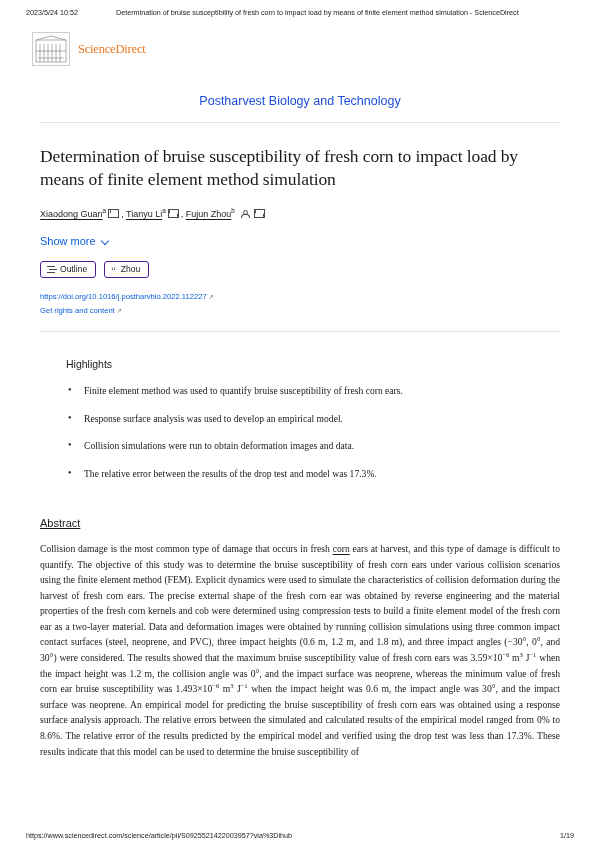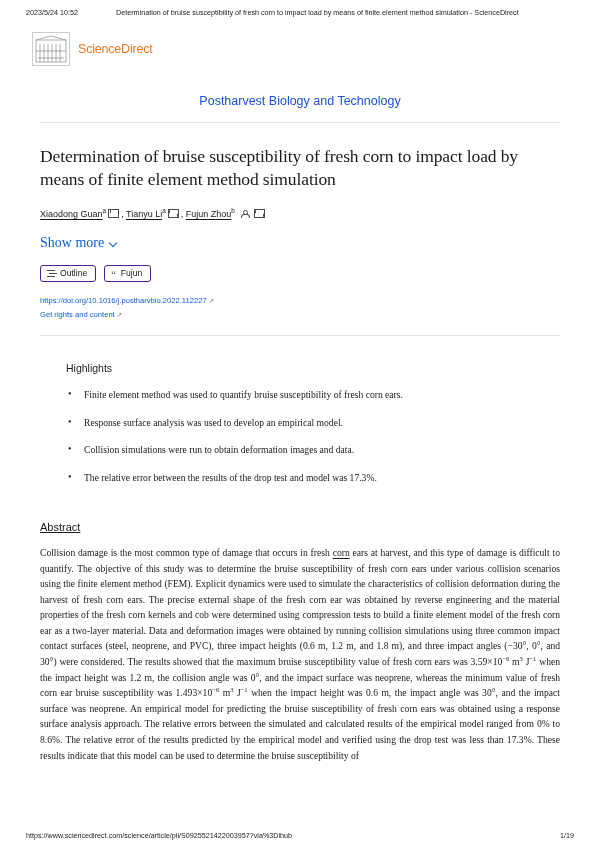--- a/index.html
+++ b/index.html
@@ -77,21 +77,21 @@
   }
   .brand-logo {
     width: 36px;
     height: 32px;
     border: 1px solid #cccccc;
     background: #ffffff;
     display: block;
   }
   .brand-name {
     margin-left: 8px;
-    font-family: Liberation Sans, sans-serif;
+    font-family: Liberation Serif, serif;
     font-size: 12.5px;
     color: #e87722;
     letter-spacing: -0.2px;
   }
   
   .journal-block {
     text-align: center;
     margin-top: 28px;
   }
   .journal-title {
@@ -183,22 +183,22 @@
     top: 4.2px;
     width: 6.8px;
     height: 3.6px;
     border: 0.8px solid #4a4a4a;
     border-bottom: none;
     border-radius: 3.4px 3.4px 0 0;
   }
   
   .show-more {
     margin-top: 14px;
-    font-family: Liberation Serif, serif;
-    font-size: 14px;
+    font-family: Liberation Sans, sans-serif;
+    font-size: 11px;
     color: #0b5ed7;
   }
   .chev {
     display: inline-block;
     width: 5px;
     height: 5px;
     border-right: 1.2px solid #0b5ed7;
     border-bottom: 1.2px solid #0b5ed7;
     transform: rotate(45deg);
     margin-left: 6px;
@@ -372,21 +372,21 @@
       <span class="btn">
         <span class="outline-icon">
             <i></i>
             <i></i>
             <i></i>
           </span>
         <span>Outline</span>
       </span>
       <span class="btn">
         <span class="quote-icon">“</span>
-        <span>Fujun</span>
+        <span>Zhou</span>
       </span>
     </div>
 
     <div class="doi-line">
       <span>https://doi.org/10.1016/j.postharvbio.2022.112227</span><span class="ext"> ↗</span>
     </div>
     <div class="rights-line">
       <span>Get rights and content</span><span class="ext"> ↗</span>
     </div>
 

